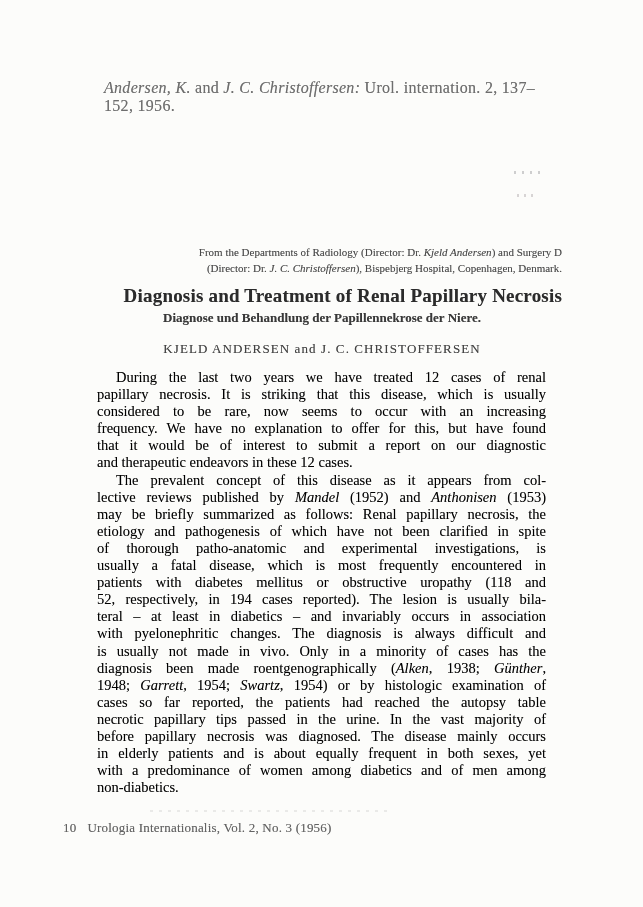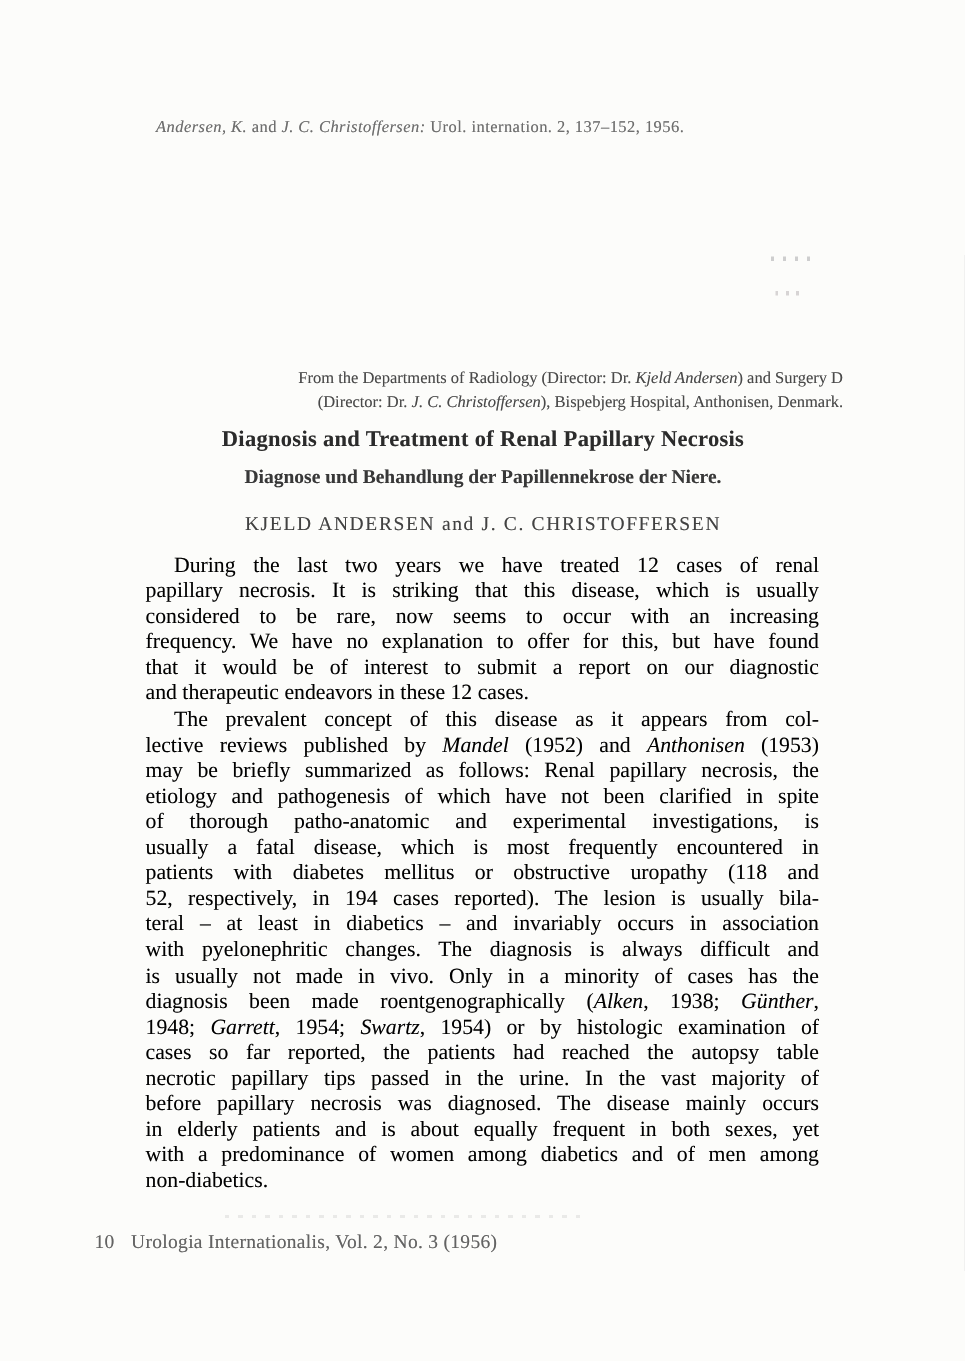--- a/index.html
+++ b/index.html
@@ -13,41 +13,41 @@
     color: #3d3d3d;
     overflow: hidden;
     text-shadow: 0 0 0.3px rgba(40,40,40,0.35);
   }
   .it { font-style: italic; }
 
   .citation {
     position: absolute;
     left: 104px; top: 79px;
     width: 460px;
-    font-size: 11px;
+    font-size: 16px;
     letter-spacing: 0.3px;
     color: #6e6e6e;
   }
 
   .affiliation {
     position: absolute;
     left: 82px; top: 245px;
     width: 480px;
     text-align: right;
     font-size: 11px;
     line-height: 15.5px;
     color: #4a4a4a;
   }
 
   .title {
     position: absolute;
     left: 82px; top: 285px;
     width: 480px;
-    text-align: center;
-    font-size: 15px;
+    text-align: right;
+    font-size: 19px;
     font-weight: bold;
     color: #2b2b2b;
     letter-spacing: 0.2px;
   }
 
   .subtitle {
     position: absolute;
     left: 82px;
     width: 480px;
     text-align: center;
@@ -110,21 +110,21 @@
 <div id="paper">
 
   <div class="citation"><span class="it">Andersen, K.</span><span> and </span><span class="it">J. C. Christoffersen:</span><span> Urol. internation. 2, 137–152, 1956.</span></div>
 
   <div class="artifact dots-a"></div>
   <div class="artifact dots-b"></div>
   <div class="artifact dots-c"></div>
 
   <div class="affiliation">
     <div><span>From the Departments of Radiology (Director: Dr. </span><span class="it">Kjeld Andersen</span><span>) and Surgery D</span></div>
-    <div><span>(Director: Dr. </span><span class="it">J. C. Christoffersen</span><span>), Bispebjerg Hospital, Anthonisen, Denmark.</span></div>
+    <div><span>(Director: Dr. </span><span class="it">J. C. Christoffersen</span><span>), Bispebjerg Hospital, Copenhagen, Denmark.</span></div>
   </div>
 
   <h1 class="title" style="margin:0;">Diagnosis and Treatment of Renal Papillary Necrosis</h1>
 
   <div class="subtitle de">Diagnose und Behandlung der Papillennekrose der Niere.</div>
 
   <div class="authors">KJELD ANDERSEN and J. C. CHRISTOFFERSEN</div>
 
   <div class="body">
       <div>

